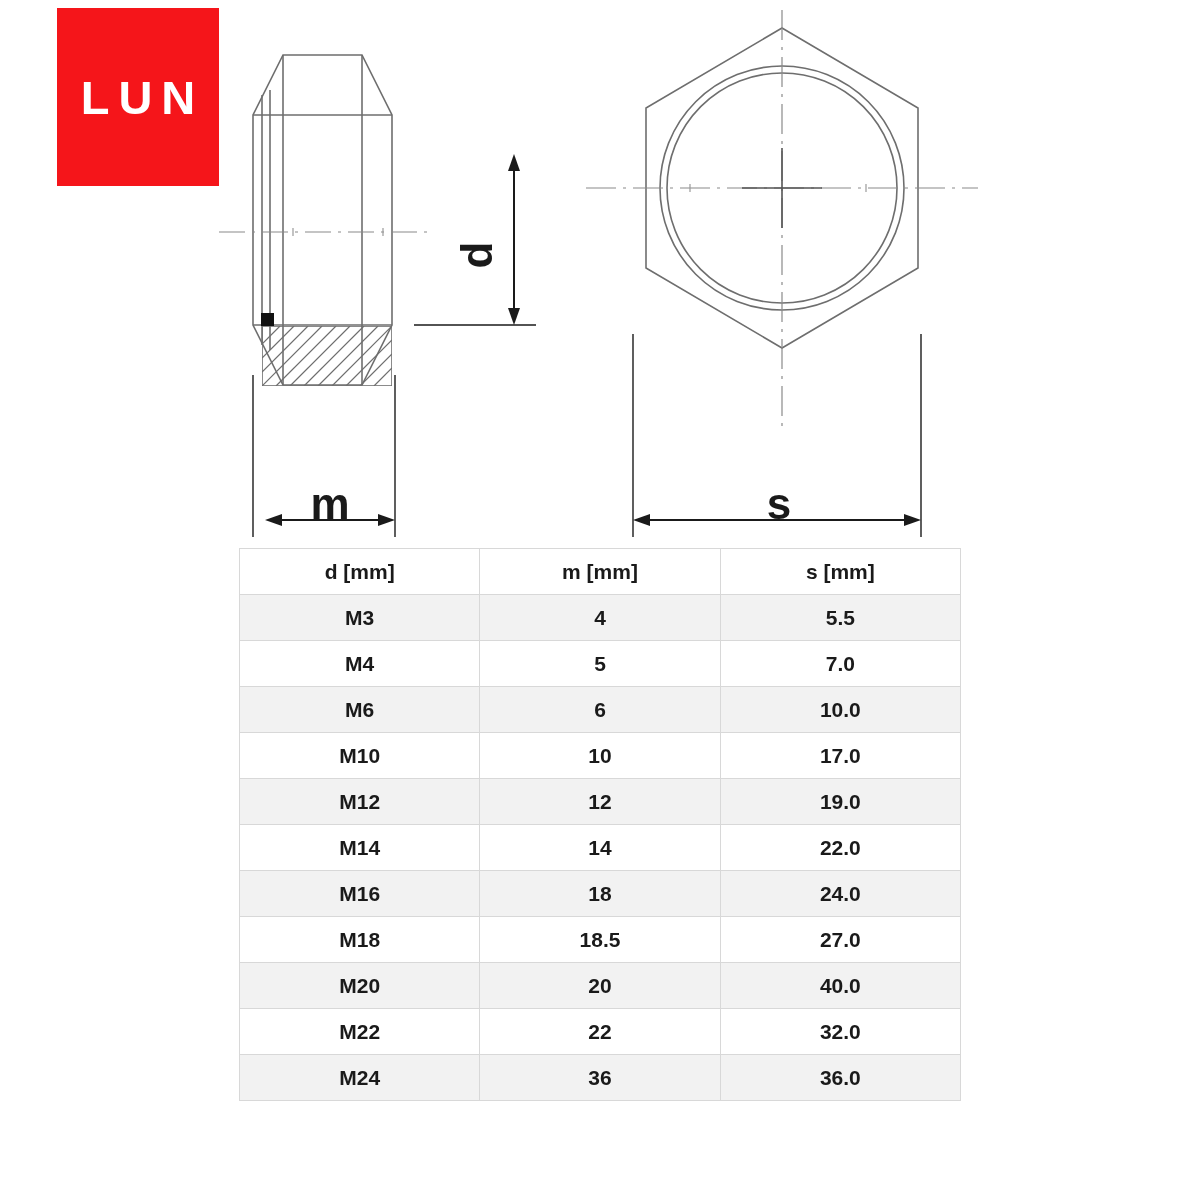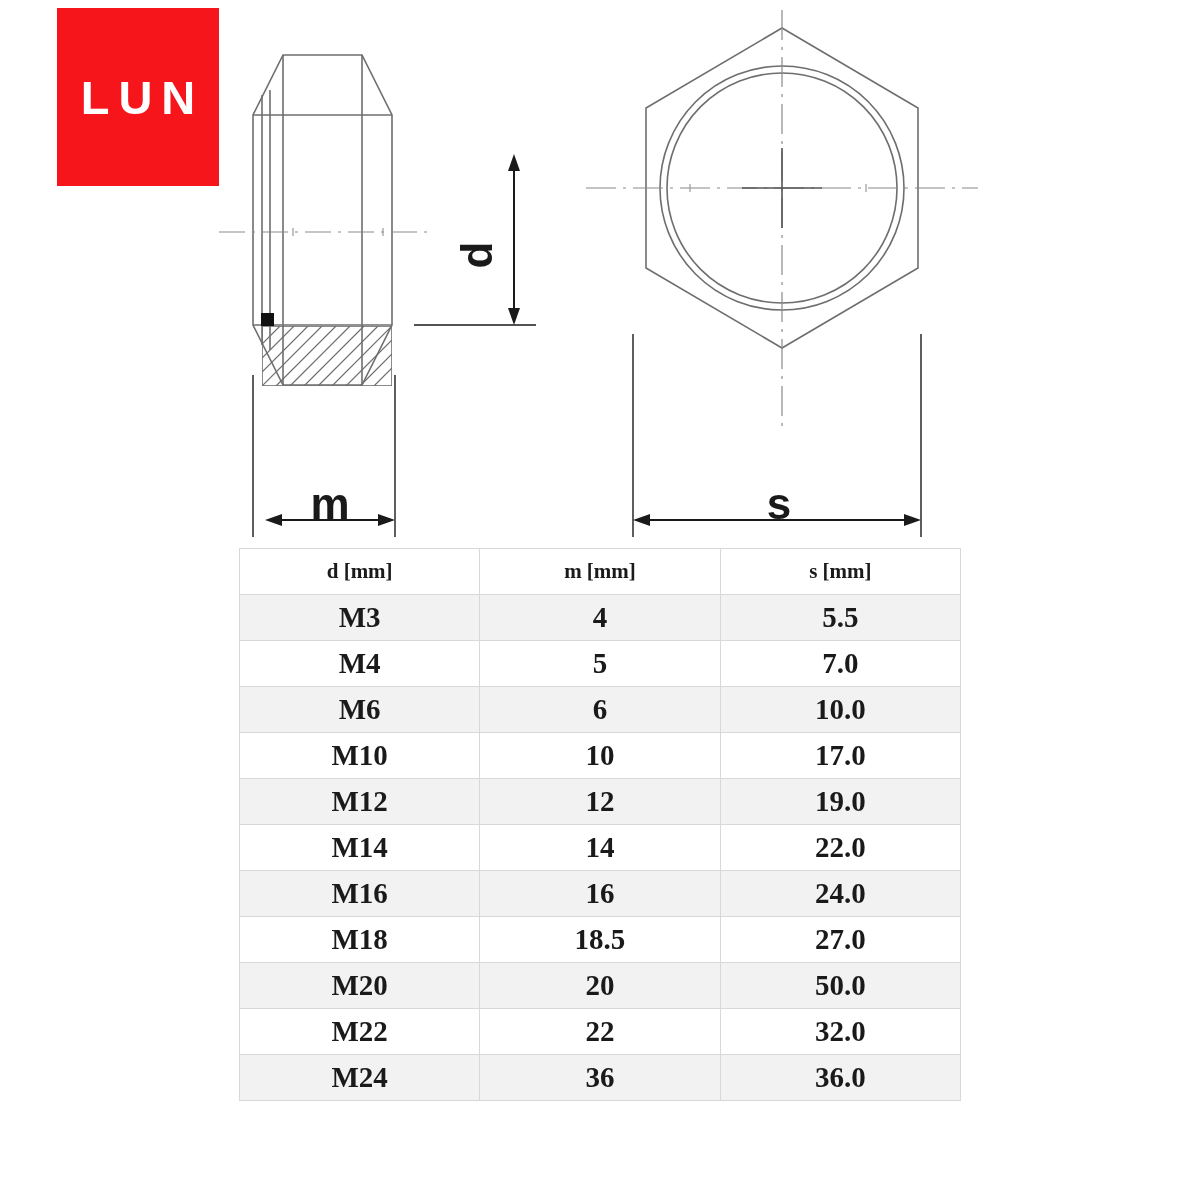--- a/index.html
+++ b/index.html
@@ -53,26 +53,25 @@
   #spec-table-wrap {
     position: absolute;
     left: 239px;
     top: 548px;
     width: 722px;
   }
   table.spec {
     border-collapse: collapse;
     width: 722px;
     table-layout: fixed;
-    font-family: Liberation Serif, serif;
   }
   table.spec th, table.spec td {
     border: 1px solid #d8d8d8;
     text-align: center;
-    font-size: 29px;
+    font-size: 21px;
     font-weight: 700;
     color: #1a1a1a;
     height: 45px;
     padding: 0;
   }
   table.spec thead th {
     background: #ffffff;
     font-size: 21px;
   }
   table.spec tbody tr:nth-child(odd) td {
@@ -229,32 +228,32 @@
         <td>12</td>
         <td>19.0</td>
       </tr>
       <tr>
         <td>M14</td>
         <td>14</td>
         <td>22.0</td>
       </tr>
       <tr>
         <td>M16</td>
-        <td>16</td>
+        <td>18</td>
         <td>24.0</td>
       </tr>
       <tr>
         <td>M18</td>
         <td>18.5</td>
         <td>27.0</td>
       </tr>
       <tr>
         <td>M20</td>
         <td>20</td>
-        <td>50.0</td>
+        <td>40.0</td>
       </tr>
       <tr>
         <td>M22</td>
         <td>22</td>
         <td>32.0</td>
       </tr>
       <tr>
         <td>M24</td>
         <td>36</td>
         <td>36.0</td>

